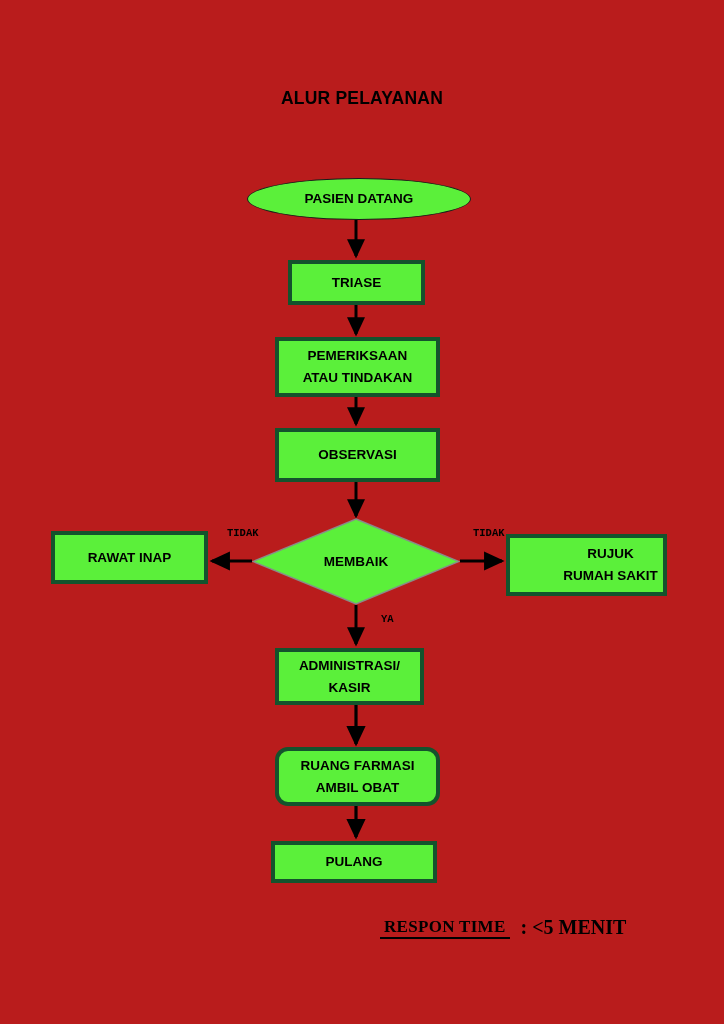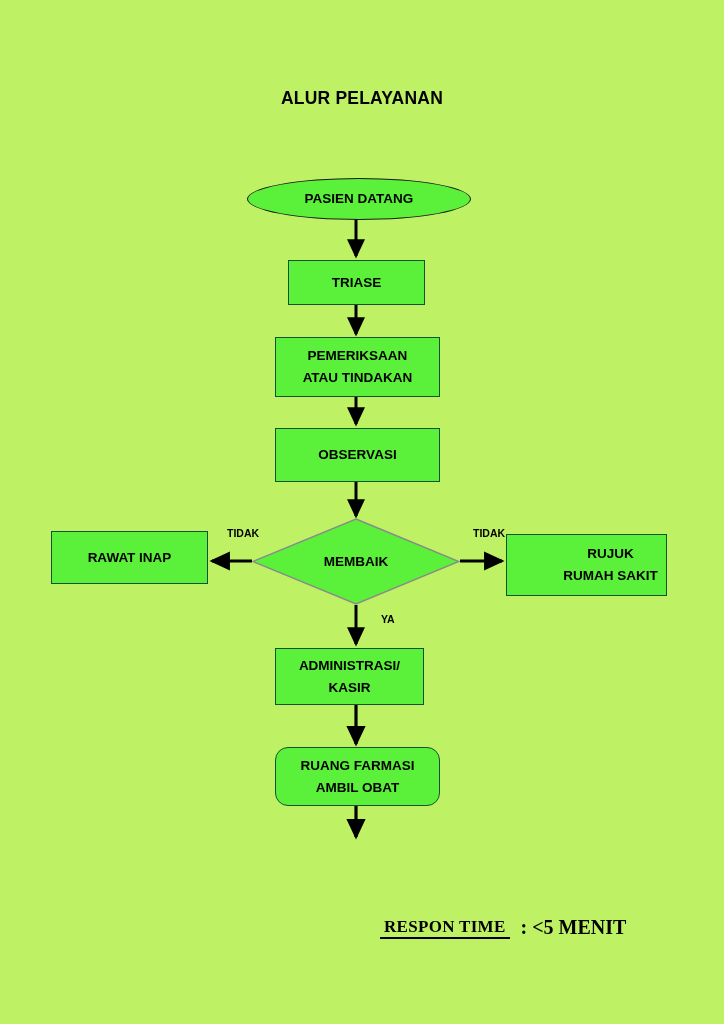--- a/index.html
+++ b/index.html
@@ -7,21 +7,21 @@
     padding: 0;
     background: #ffffff;
   }
   body {
     font-family: "Liberation Sans", sans-serif;
   }
   #page {
     position: relative;
     width: 724px;
     height: 1024px;
-    background: #bef264;
+    background: #b91c1c;
     overflow: hidden;
   }
 
   
   .title-block {
     position: absolute;
     left: 0;
     top: 86px;
     width: 724px;
     text-align: center;
@@ -34,21 +34,21 @@
     color: #000000;
     line-height: 25px;
     white-space: nowrap;
   }
 
   
   .node {
     position: absolute;
     box-sizing: border-box;
     background: #5BF03A;
-    border: 1px solid #14532d;
+    border: 4px solid #14532d;
     display: flex;
     align-items: center;
     justify-content: center;
     text-align: center;
   }
   .node .node-label {
     font-family: "Liberation Sans", sans-serif;
     font-weight: bold;
     font-size: 13.5px;
     color: #000000;
@@ -101,21 +101,21 @@
     color: #000000;
     pointer-events: none;
   }
 
   
   .conn {
     position: absolute;
   }
   .edge-label {
     position: absolute;
-    font-family: Liberation Sans, sans-serif;
+    font-family: Liberation Mono, monospace;
     font-weight: bold;
     font-size: 10.5px;
     color: #000000;
     white-space: nowrap;
     padding-left: 20px;
   }
 
   
   .footer {
     position: absolute;
@@ -222,20 +222,23 @@
   <div class="node" style="left:275px; top:648px; width:149px; height:57px;">
     <span class="node-label">ADMINISTRASI/
 KASIR</span>
   </div>
 
   <div class="node" style="left:275px; top:747px; width:165px; height:59px;border-radius:13px;">
     <span class="node-label">RUANG FARMASI
 AMBIL OBAT</span>
   </div>
 
+  <div class="node" style="left:271px; top:841px; width:166px; height:42px;">
+    <span class="node-label">PULANG</span>
+  </div>
 
   <span class="edge-label" style="left:207px; top:527px;">TIDAK</span>
   <span class="edge-label" style="left:453px; top:527px;">TIDAK</span>
   <span class="edge-label" style="left:361px; top:613px;">YA</span>
 
   <div class="footer">
     <span class="fraction">
       <span class="frac-num">RESPON TIME</span>
     </span>
     <span class="footer-value">: &lt;5 MENIT</span>

